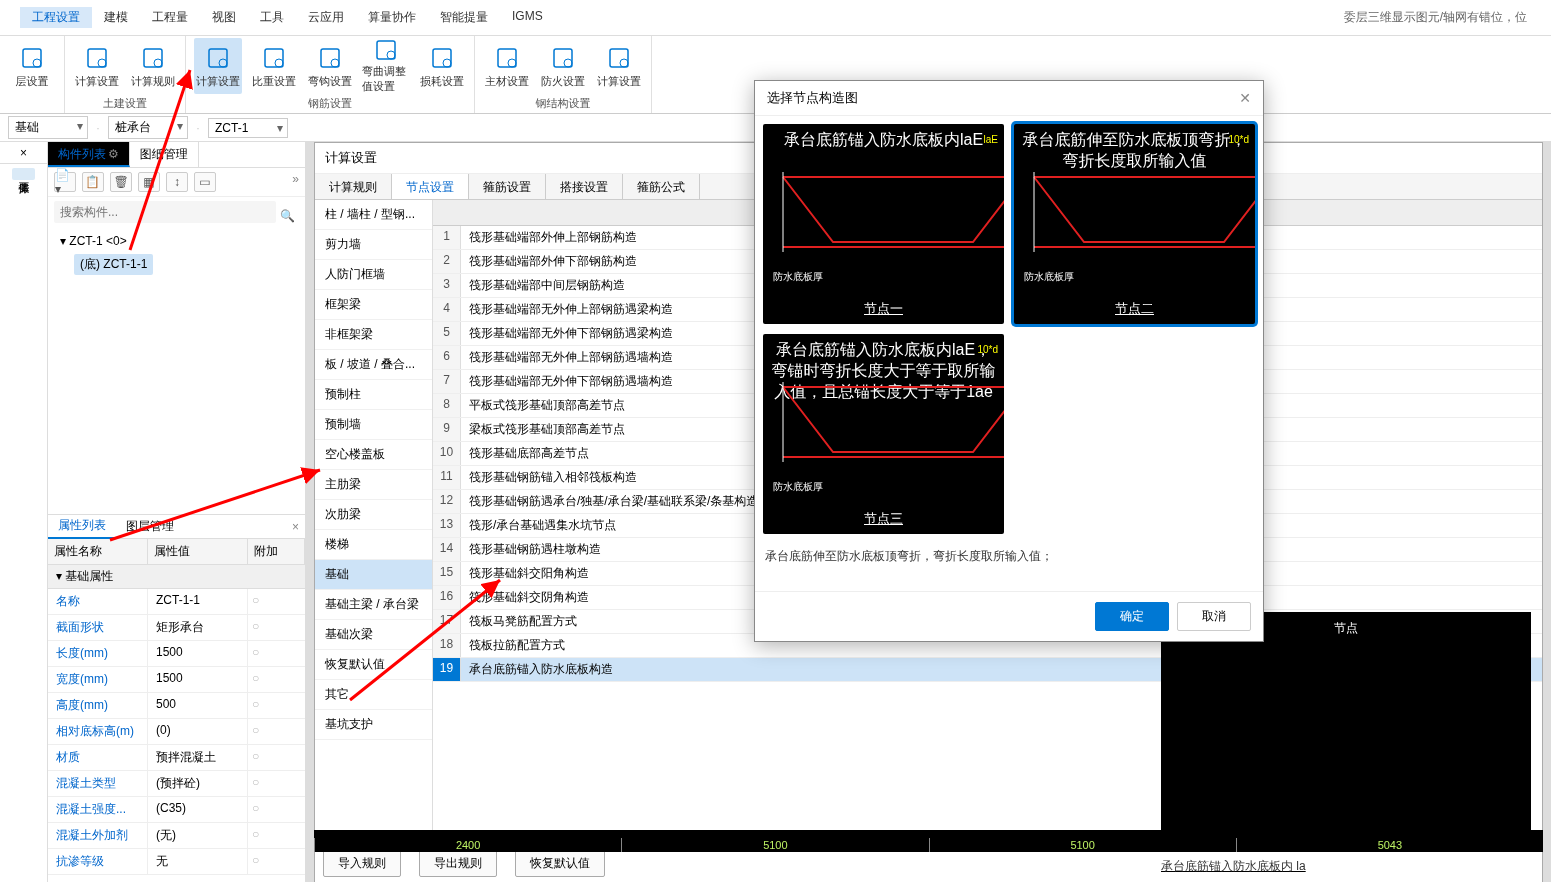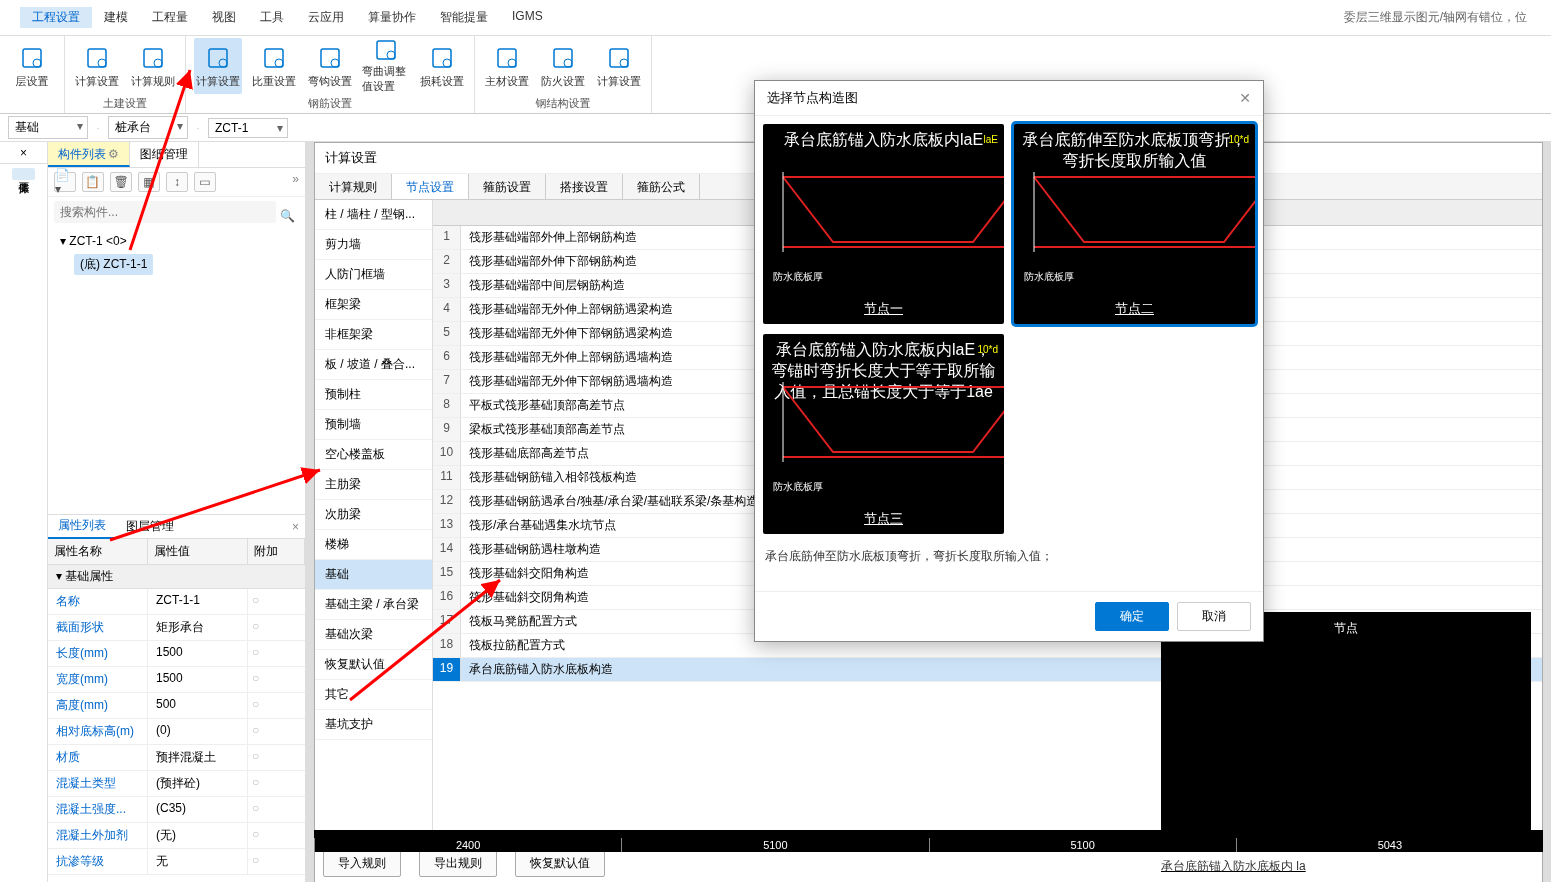--- a/index.html
+++ b/index.html
@@ -19,21 +19,21 @@
 .subbar{background:#fff;height:28px;border-bottom:1px solid #ddd;display:flex;align-items:center;padding:0 8px;gap:8px;}
 .dd{border:1px solid #ccc;padding:2px 18px 2px 6px;background:#fff;position:relative;min-width:80px;font-size:12px;}
 .dd::after{content:"▾";position:absolute;right:4px;color:#666;}
 .main{display:flex;height:calc(100% - 130px);}
 .leftcol{width:48px;background:#fff;border-right:1px solid #ddd;}
 .leftcol .closetab{height:22px;border-bottom:1px solid #ddd;display:flex;align-items:center;justify-content:center;}
 .leftcol .tabv{writing-mode:vertical-rl;background:#daeaf7;padding:6px 4px;margin:4px auto;border-radius:2px;font-size:11px;}
 .sidepanel{width:258px;background:#fff;border-right:1px solid #ddd;display:flex;flex-direction:column;}
 .sptabs{display:flex;border-bottom:1px solid #ddd;height:26px;}
 .sptab{padding:4px 10px;border-right:1px solid #ddd;cursor:pointer;}
-.sptab.active{background:#fef9c3;color:#0066cc;border-bottom:2px solid #0078d4;}
+.sptab.active{background:#000000;color:#0066cc;border-bottom:2px solid #0078d4;}
 .sptab .cog{color:#888;margin-left:2px;}
 .sptool{display:flex;gap:6px;padding:4px 6px;border-bottom:1px solid #eee;}
 .sptool .tbtn{width:22px;height:20px;border:1px solid #ccc;border-radius:2px;display:flex;align-items:center;justify-content:center;color:#555;background:#fafafa;cursor:pointer;}
 .search{display:flex;align-items:flex-end;padding:4px 6px;}
 .search input{flex:1;border:none;background:#f5f5f5;padding:4px 6px;border-radius:2px;outline:none;}
 .search .sico{color:#888;padding:0 4px;}
 .tree{flex:1;padding:4px 8px;overflow:auto;}
 .tree .tn{padding:3px 4px;}
 .tree .leaf{background:#cde3f7;padding:2px 6px;border-radius:2px;display:inline-block;}
 .proppanel{height:380px;border-top:1px solid #ddd;display:flex;flex-direction:column;}
@@ -62,21 +62,21 @@
 .catlist .ci.sel{background:#cde3f7;}
 .rulelist{flex:1;overflow:auto;}
 .rlhdr{background:#eee;text-align:center;padding:4px;border-bottom:1px solid #ccc;}
 .rlrow{display:flex;border-bottom:1px solid #eee;cursor:pointer;}
 .rlrow .num{width:28px;text-align:center;background:#f5f5f5;border-right:1px solid #ddd;padding:3px 0;color:#555;}
 .rlrow .txt{flex:1;padding:3px 8px;}
 .rlrow.sel{background:#cde3f7;}
 .rlrow.sel .num{background:#0078d4;color:#fff;}
 .dlgfoot{padding:8px;border-top:1px solid #ddd;}
 .btn{border:1px solid #aaa;background:#fafafa;padding:4px 14px;border-radius:2px;cursor:pointer;margin-right:18px;}
-.ruler{position:absolute;left:8px;right:8px;bottom:42px;height:22px;background:#000;color:#ffffff;display:flex;align-items:flex-end;}
+.ruler{position:absolute;left:8px;right:8px;bottom:42px;height:22px;background:#000;color:#bef264;display:flex;align-items:flex-end;}
 .ruler .tick{flex:1;text-align:center;border-left:1px solid #888;padding:1px 0;font-size:11px;}
 .underpreview{position:absolute;right:20px;top:470px;width:370px;text-decoration:underline;}
 .underpreview .upimg{height:240px;background:#000;}
 .underpreview .upcap{padding:6px 0;color:#333;}
 .modal{position:absolute;left:754px;top:80px;width:510px;height:562px;background:#fff;border:1px solid #888;box-shadow:0 4px 20px rgba(0,0,0,.3);display:flex;flex-direction:column;z-index:100;}
 .mhdr{display:flex;align-items:center;padding:8px 12px;border-bottom:1px solid #eee;}
 .mhdr .mtitle{font-size:13px;}
 .mhdr .mx{margin-left:auto;color:#888;cursor:pointer;font-size:14px;}
 .mbody{flex:1;padding:8px;overflow:auto;}
 .thumbrow{display:flex;gap:10px;margin-bottom:10px;}

